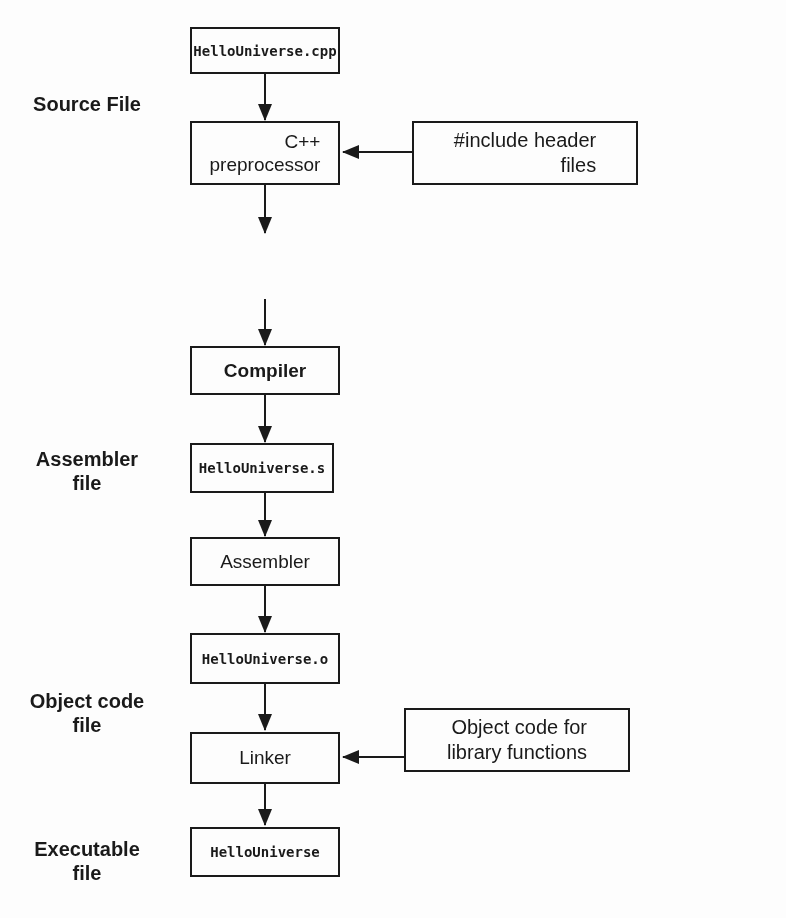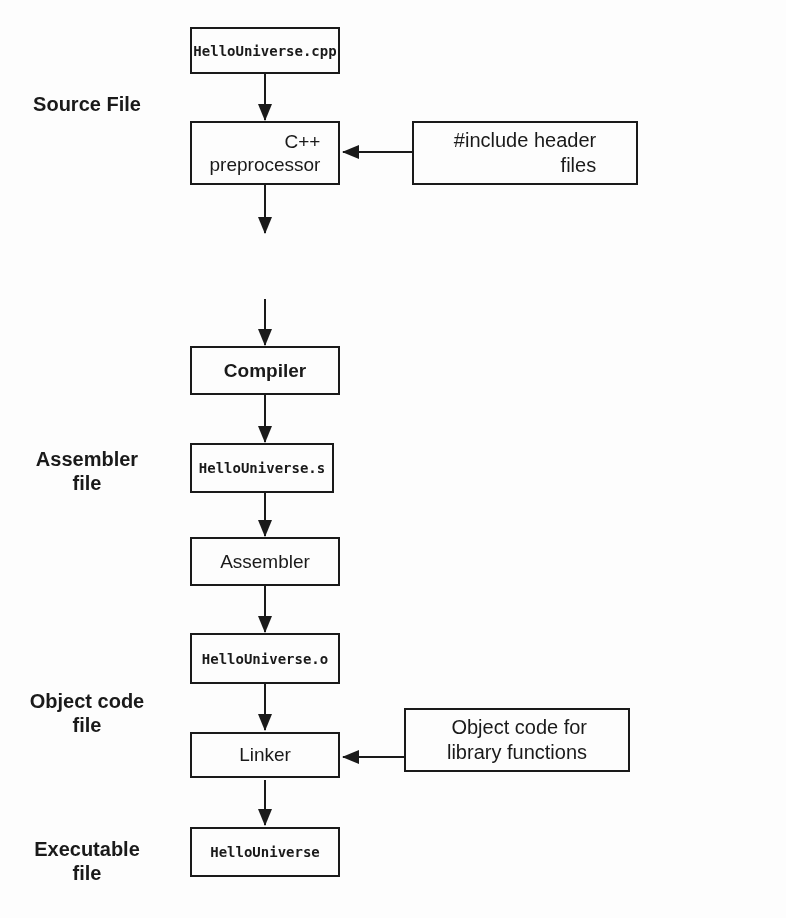--- a/index.html
+++ b/index.html
@@ -69,21 +69,21 @@
     white-space:pre-line;
   }
   
   #n0{left:190px; top:27px;  width:150px; height:47px;}
   #n1{left:190px; top:121px; width:150px; height:64px;}
   #n2{left:157px; top:234px; width:225px; height:65px;}
   #n3{left:190px; top:346px; width:150px; height:49px;font-weight:bold;}
   #n4{left:190px; top:443px; width:144px; height:50px;}
   #n5{left:190px; top:537px; width:150px; height:49px;}
   #n6{left:190px; top:633px; width:150px; height:51px;}
-  #n7{left:190px; top:732px; width:150px; height:46px;}
+  #n7{left:190px; top:732px; width:150px; height:52px;}
   #n8{left:190px; top:827px; width:150px; height:50px;}
   
   #in0{left:412px; top:121px; width:226px; height:64px;}
   #in1{left:404px; top:708px; width:226px; height:64px;}
   
   #s0{left:12px; top:92px;}
   #s1{left:12px; top:447px;}
   #s2{left:12px; top:641px;margin-top:48px;}
   #s3{left:12px; top:837px;}
   .watermark{

